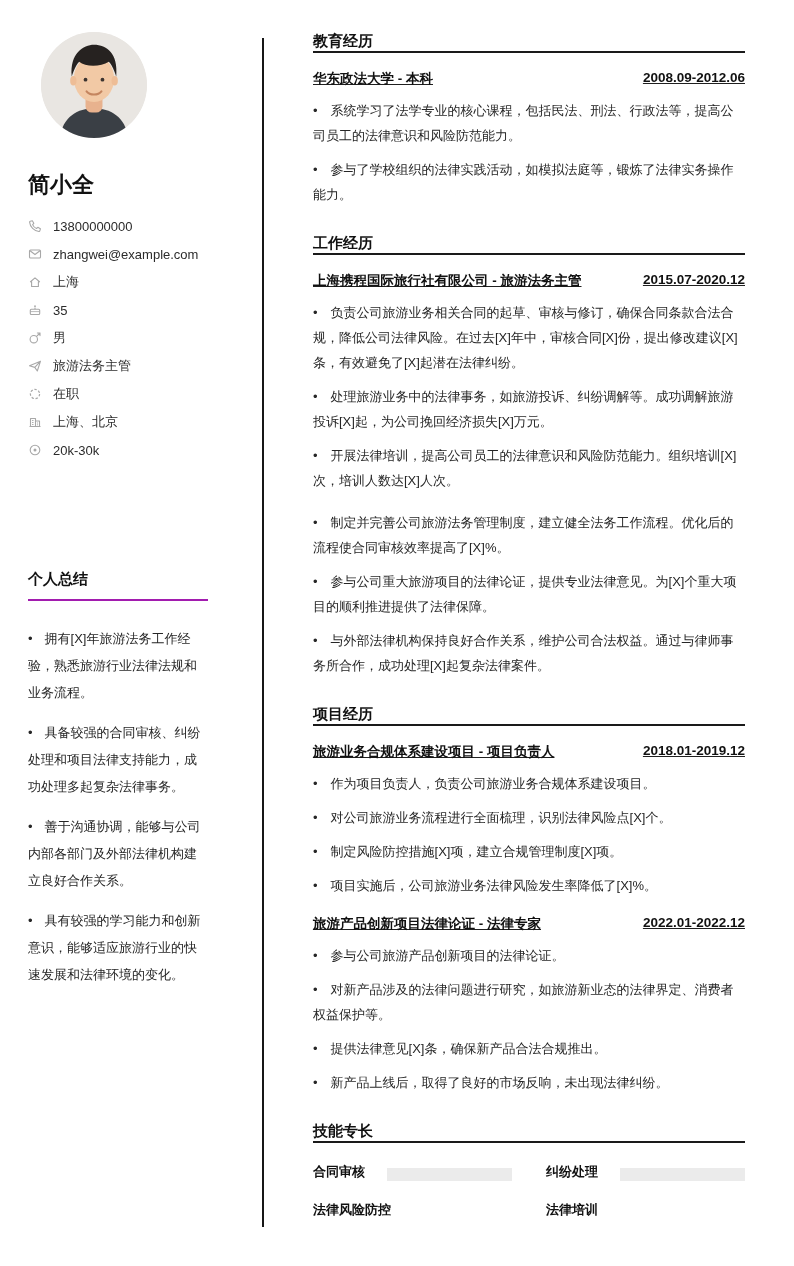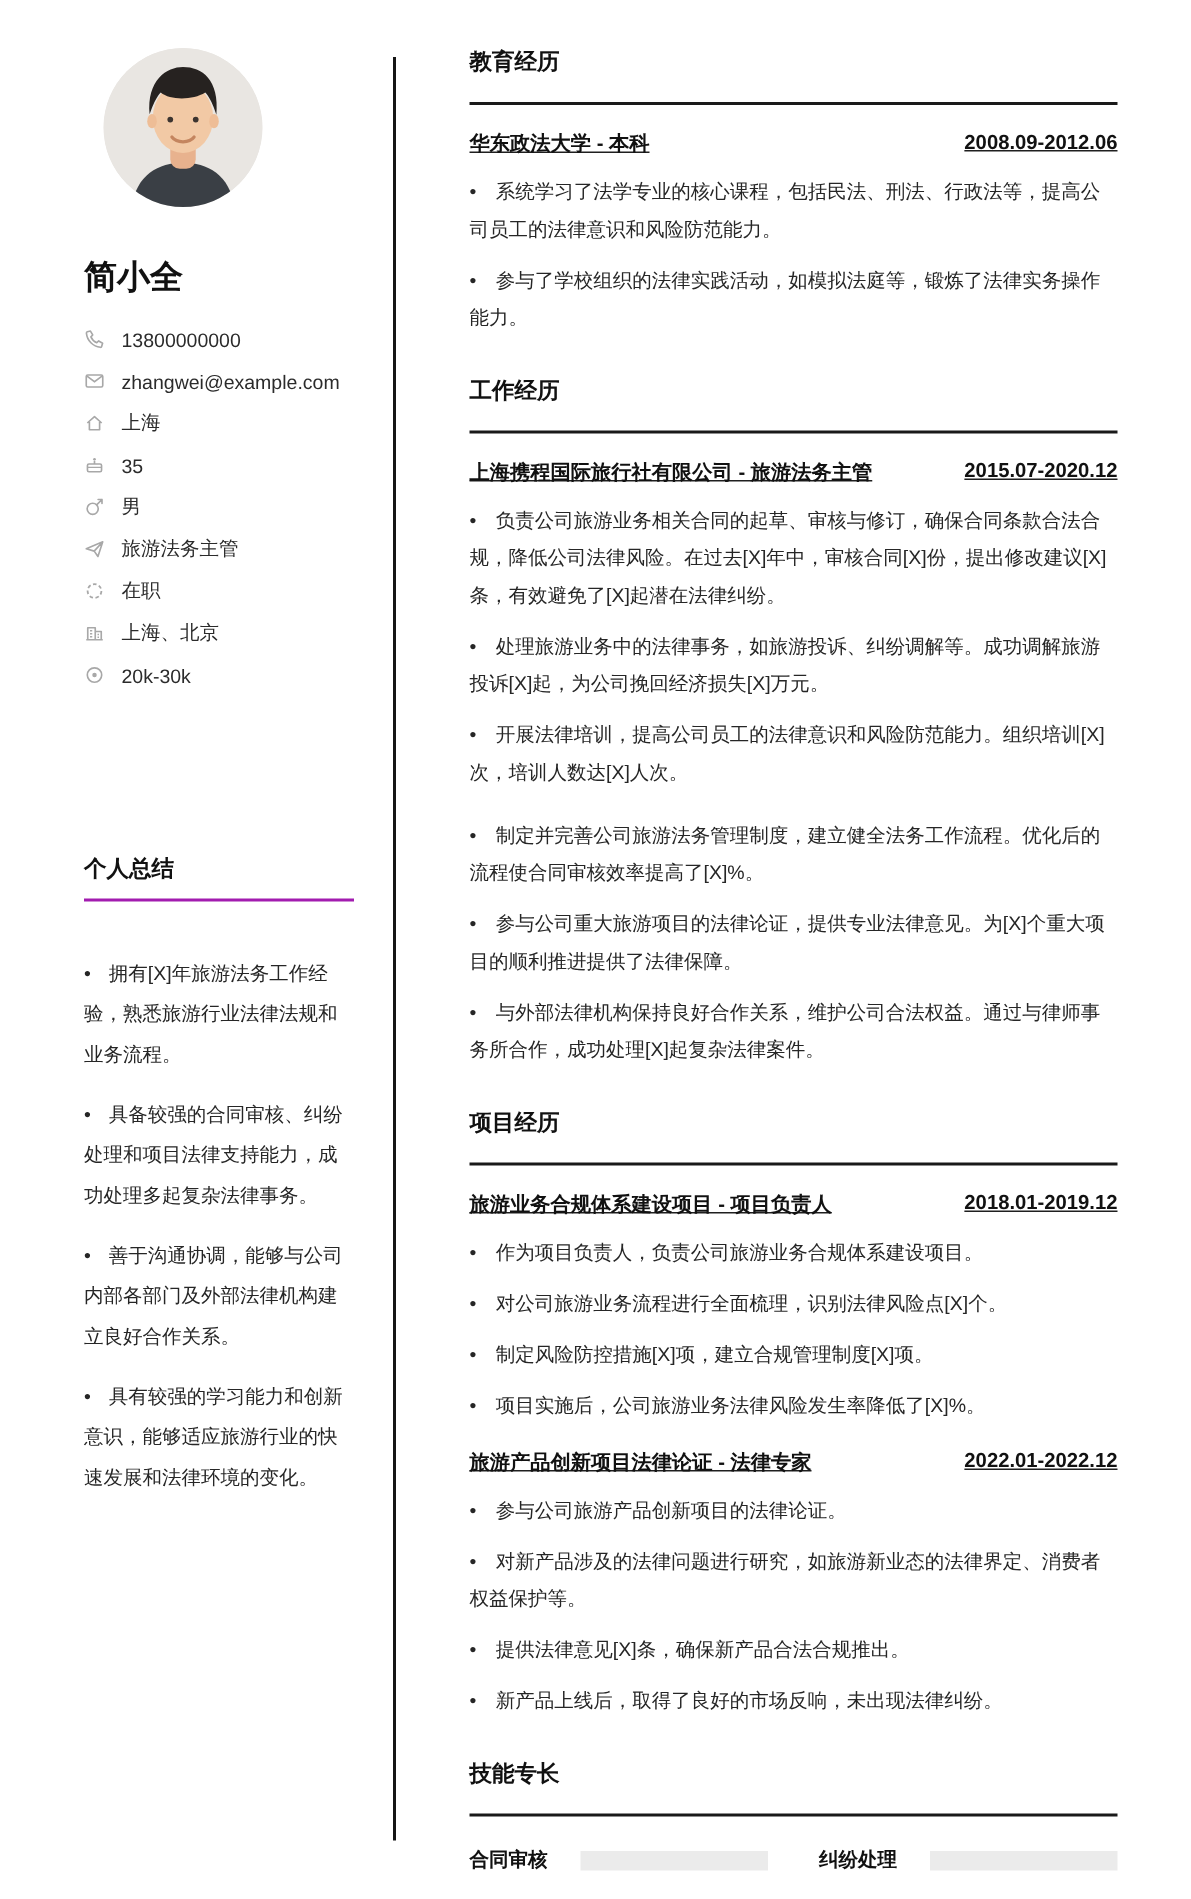--- a/index.html
+++ b/index.html
@@ -1,47 +1,47 @@
 <!DOCTYPE html>
 <html><head>
 <meta charset="utf-8">
 <style>
   html,body{margin:0;padding:0;background:#ffffff;}
   .page{position:relative;width:794px;height:1266px;background:#fff;overflow:hidden;
         font-family:"Liberation Sans","DejaVu Sans",sans-serif;color:#1f1f1f;}
 
   
-  .sidebar{position:absolute;left:56px;top:32px;width:180px;}
+  .sidebar{position:absolute;left:28px;top:32px;width:180px;}
   .avatar-wrap{width:106px;height:106px;border-radius:50%;overflow:hidden;margin-left:13px;background:#e9e6e2;}
   .name{font-size:22px;font-weight:bold;margin:32px 0 12px;color:#111;}
   .contact-row{display:flex;align-items:center;gap:11px;height:28px;font-size:13px;color:#2b2b2b;}
   .contact-row svg{flex:0 0 auto;}
   .summary{margin-top:106px;}
   .side-title{font-size:15px;font-weight:bold;padding-bottom:10px;border-bottom:2px solid #a21caf;color:#111;}
-  .summary-list{margin-top:34px;}
+  .summary-list{margin-top:24px;}
   .summary-list p{margin:0 0 13px;font-size:13px;line-height:27px;color:#262626;}
   .summary-list p::before{content:"•";margin-right:12px;}
 
   
   .v-divider{position:absolute;left:262px;top:38px;width:2px;height:1189px;background:#161616;}
 
   
   .main{position:absolute;left:313px;top:32px;width:432px;}
   .section{margin-bottom:27px;}
-  .section-title{font-size:15px;font-weight:bold;padding-bottom:17px;border-bottom:2px solid #1a1a1a;color:#111;}
+  .section-title{font-size:15px;font-weight:bold;padding-bottom:0;border-bottom:2px solid #1a1a1a;color:#111;}
   .entry{margin-top:17px;}
   .entry-head{display:flex;justify-content:space-between;align-items:flex-start;margin-bottom:10px;text-decoration:underline;}
   .entry-name{font-size:13.5px;font-weight:bold;color:#111;}
   .entry-date{font-size:13.5px;font-weight:bold;color:#111;white-space:nowrap;}
   .bullets p{margin:0 0 9px;font-size:13px;line-height:25px;color:#262626;}
   .bullets p::before{content:"•";margin-right:13px;}
 
   
   .skills-grid{display:grid;grid-template-columns:1fr 1fr;column-gap:34px;row-gap:20px;margin-top:20px;}
-  .skill{display:flex;align-items:center;gap:22px;}
+  .skill{display:flex;align-items:flex-end;gap:22px;}
   .skill-label{font-size:13px;font-weight:bold;white-space:nowrap;color:#111;}
   .skill-bar{flex:1;height:13px;background:#ebebeb;}
   .skill-fill{height:100%;background:#1f1f1f;clip-path:polygon(0 0,100% 0,calc(100% - 7px) 100%,0 100%);}
 </style>
 </head>
 <body>
 
 <div class="page">
 
   <div class="sidebar">

